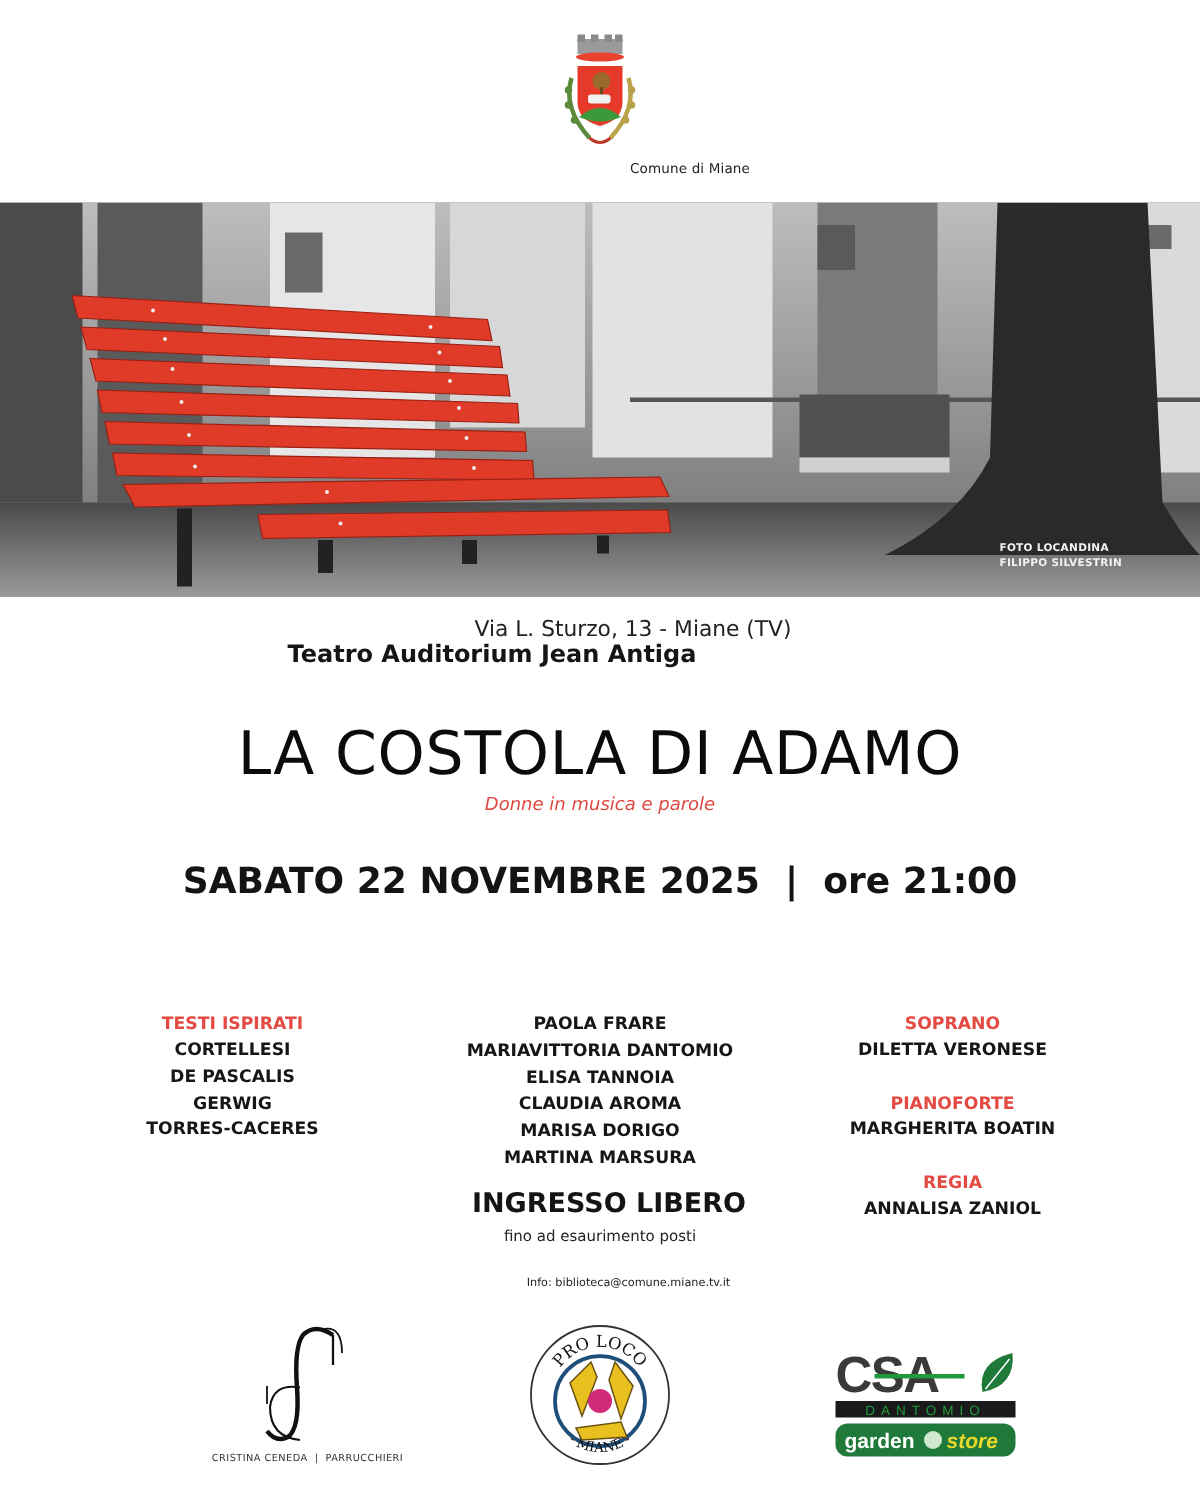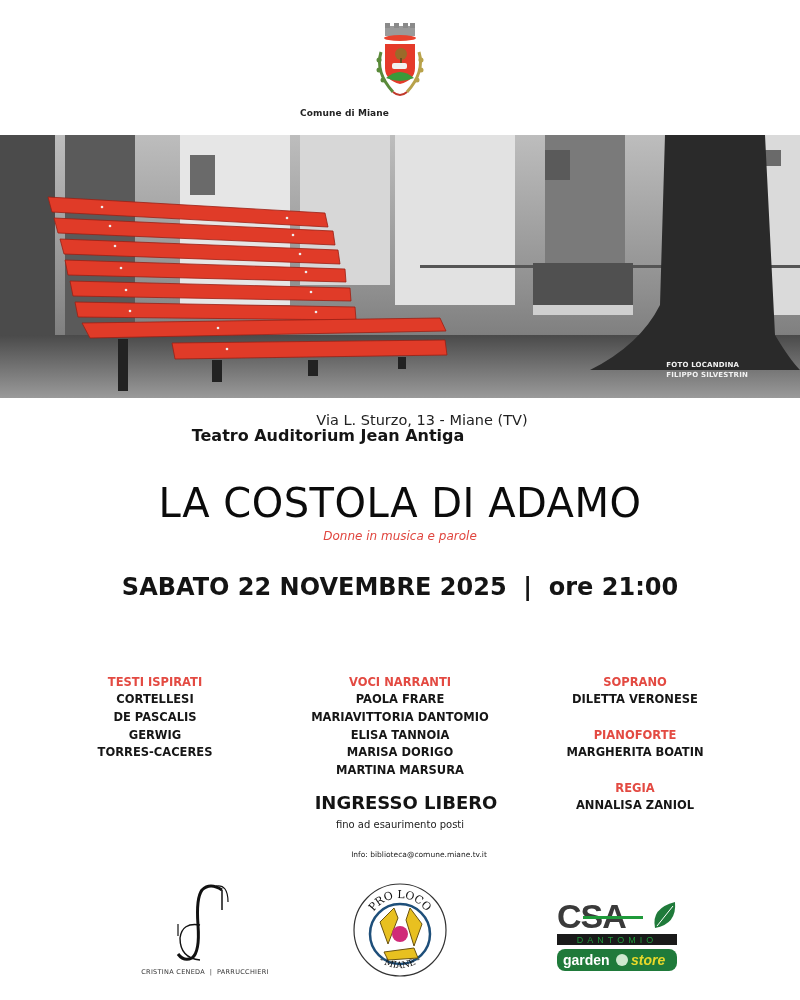--- a/index.html
+++ b/index.html
@@ -1,20 +1,20 @@
 <!DOCTYPE html>
 <html><head>
   <meta charset="utf-8">
   <style>
     * { box-sizing: border-box; margin: 0; padding: 0; }
     html, body { width: 800px; height: 1000px; background: #ffffff; overflow: hidden; }
     body { font-family: "DejaVu Sans", "Liberation Sans", sans-serif; color: #111111; position: relative; }
 
     .crest { position: absolute; left: 365px; top: 22px; width: 70px; height: 82px; }
-    .comune-label { position: absolute; left: 300px; top: 108px; width: 200px; text-align: left; font-size: 9px; font-weight: 700; color: #222; letter-spacing: 0.1px; }
+    .comune-label { position: absolute; left: 300px; top: 108px; width: 200px; text-align: right; font-size: 9px; font-weight: 400; color: #222; letter-spacing: 0.1px; }
 
     .photo { position: absolute; left: 0; top: 135px; width: 800px; height: 263px; overflow: hidden; background: #8a8a8a; }
     .photo svg { display: block; }
     .photo-credit { position: absolute; right: 52px; top: 360px; font-size: 7px; font-weight: 700; color: #f2f2f2; line-height: 10px; text-align: left; letter-spacing: 0.2px; margin-left: 41px; }
 
     .venue-name { position: absolute; left: 0; top: 414px; width: 656px; text-align: center; font-size: 16px; font-weight: 700; color: #151515; margin-top: 12px; }
     .venue-address { position: absolute; left: 0; top: 412px; width: 800px; text-align: center; font-size: 14.5px; color: #222; margin-left: 22px; }
 
     .main-title { position: absolute; left: 0; top: 480px; width: 800px; text-align: center; font-size: 40px; font-weight: 500; color: #0b0b0b; letter-spacing: 0.5px; }
     .subtitle { position: absolute; left: 0; top: 529px; width: 800px; text-align: center; font-size: 12px; font-style: italic; color: #e0463f; }
@@ -157,24 +157,24 @@
     <div class="role">TESTI ISPIRATI</div>
     <div class="name">CORTELLESI</div>
     <div class="name">DE PASCALIS</div>
     <div class="name">GERWIG</div>
     <div class="name">TORRES-CACERES</div>
   </div>
 </div>
 
 <div class="credits-col col-mid">
   <div class="group">
-    <div class="role">VOCI NARRANTI</div>
     <div class="name">PAOLA FRARE</div>
     <div class="name">MARIAVITTORIA DANTOMIO</div>
     <div class="name">ELISA TANNOIA</div>
+    <div class="name">CLAUDIA AROMA</div>
     <div class="name">MARISA DORIGO</div>
     <div class="name">MARTINA MARSURA</div>
   </div>
 </div>
 
 <div class="credits-col col-right">
   <div class="group">
     <div class="role">SOPRANO</div>
     <div class="name">DILETTA VERONESE</div>
   </div>

